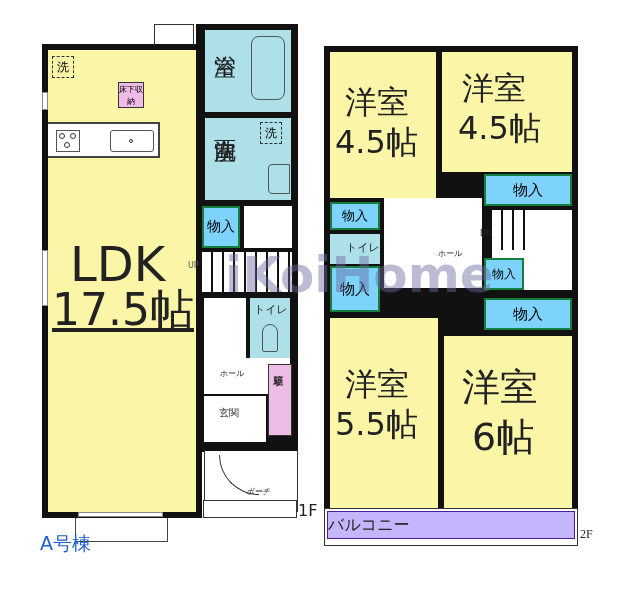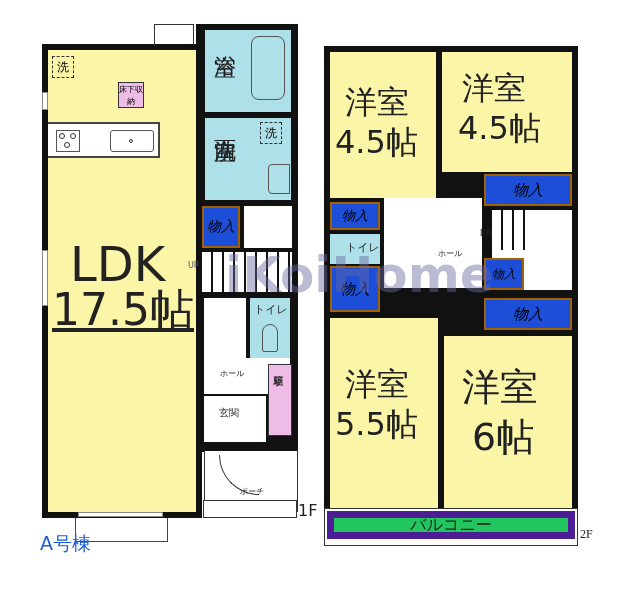--- a/index.html
+++ b/index.html
@@ -1,21 +1,21 @@
 <!DOCTYPE html>
 <html><head>
 <meta charset="utf-8">
 <style>
   html,body{margin:0;padding:0;background:#fff;}
   body{width:620px;height:613px;position:relative;overflow:hidden;font-family:"DejaVu Sans",sans-serif;}
   .abs{position:absolute;box-sizing:border-box;}
   .wall{background:#111;}
   .yellow{background:#fbf5a8;}
   .cyan{background:#aee0ea;}
-  .pink{background:#1d4ed8;border:2px solid #a16207;font-style:italic;}
+  .pink{background:#7dd3fc;border:2px solid #15803d;}
   .lbl{position:absolute;color:#222;text-align:center;line-height:1;white-space:nowrap;}
   .vt{writing-mode:vertical-rl;text-orientation:upright;letter-spacing:0;}
   .small{font-size:8px;}
   .win{background:#fff;border:1px solid #888;}
   .stair{background:repeating-linear-gradient(90deg,#fff 0 9px,#111 9px 11px);}
   .door{border:1.5px solid #333;border-radius:0 100% 0 0;background:transparent;}
 </style>
 </head>
 <body>
 
@@ -86,21 +86,21 @@
   <div class="abs" style="left:204px;top:358px;width:86px;height:36px;background:#fff;"></div>
   <div class="lbl small" style="left:220px;top:370px;">ホール</div>
   <div class="abs" style="left:268px;top:364px;width:24px;height:72px;background:#eebce6;border:1px solid #333;"></div>
   <div class="lbl vt" style="left:273px;top:368px;font-size:10px;">下駄箱</div>
   <div class="abs" style="left:204px;top:396px;width:62px;height:46px;background:#fff;"></div>
   <div class="lbl" style="left:219px;top:408px;font-size:10px;">玄関</div>
 
   <div class="abs" style="left:204px;top:448px;width:94px;height:64px;background:#fff;border:1px solid #333;border-top:3px solid #111;">
     <div class="abs door" style="left:14px;top:4px;width:40px;height:40px;border-radius:0 0 0 100%;border-top:none;border-right:none;"></div>
   </div>
-  <div class="lbl small" style="left:240px;top:488px;">ポーチ</div>
+  <div class="lbl small" style="left:246px;top:488px;font-style:italic;">ポーチ</div>
   <div class="abs" style="left:203px;top:500px;width:94px;height:18px;border:1px solid #333;background:#fff;"></div>
   <div class="lbl" style="left:298px;top:503px;font-size:16px;">1F</div>
 </div>
 
 <div>
   <div class="abs wall" style="left:324px;top:46px;width:254px;height:468px;"></div>
 
   <div class="abs yellow" style="left:330px;top:52px;width:106px;height:146px;"></div>
   <div class="lbl" style="left:345px;top:86px;font-size:32px;">洋室</div>
   <div class="lbl" style="left:335px;top:126px;font-size:32px;">4.5帖</div>
@@ -139,21 +139,21 @@
 
   <div class="abs yellow" style="left:330px;top:318px;width:108px;height:190px;"></div>
   <div class="lbl" style="left:345px;top:368px;font-size:32px;">洋室</div>
   <div class="lbl" style="left:335px;top:408px;font-size:32px;">5.5帖</div>
 
   <div class="abs yellow" style="left:444px;top:336px;width:128px;height:172px;"></div>
   <div class="lbl" style="left:462px;top:368px;font-size:38px;">洋室</div>
   <div class="lbl" style="left:472px;top:418px;font-size:38px;">6帖</div>
 
   <div class="abs" style="left:324px;top:508px;width:254px;height:38px;border:1px solid #333;background:#fff;">
-    <div class="abs" style="left:2px;top:2px;right:2px;bottom:6px;background:#22c55e;border:7px solid #4c1d95;display:flex;align-items:center;justify-content:center;font-size:16px;color:#222;">
+    <div class="abs" style="left:2px;top:2px;right:2px;bottom:6px;background:#c4b5fd;border:1px solid #4c1d95;display:flex;align-items:center;font-size:16px;color:#222;">
         <span>バルコニー</span>
       </div>
   </div>
   <div class="lbl" style="left:580px;top:528px;font-size:12px;font-family:Liberation Serif, serif;">2F</div>
 </div>
 
 <div class="lbl" style="left:225px;top:250px;font-size:50px;font-weight:bold;color:#6a6aa0;opacity:0.45;">iKoiHome</div>
 
 <div class="lbl" style="left:40px;top:534px;font-size:19px;color:#1a5fd0;">A号棟</div>
 

